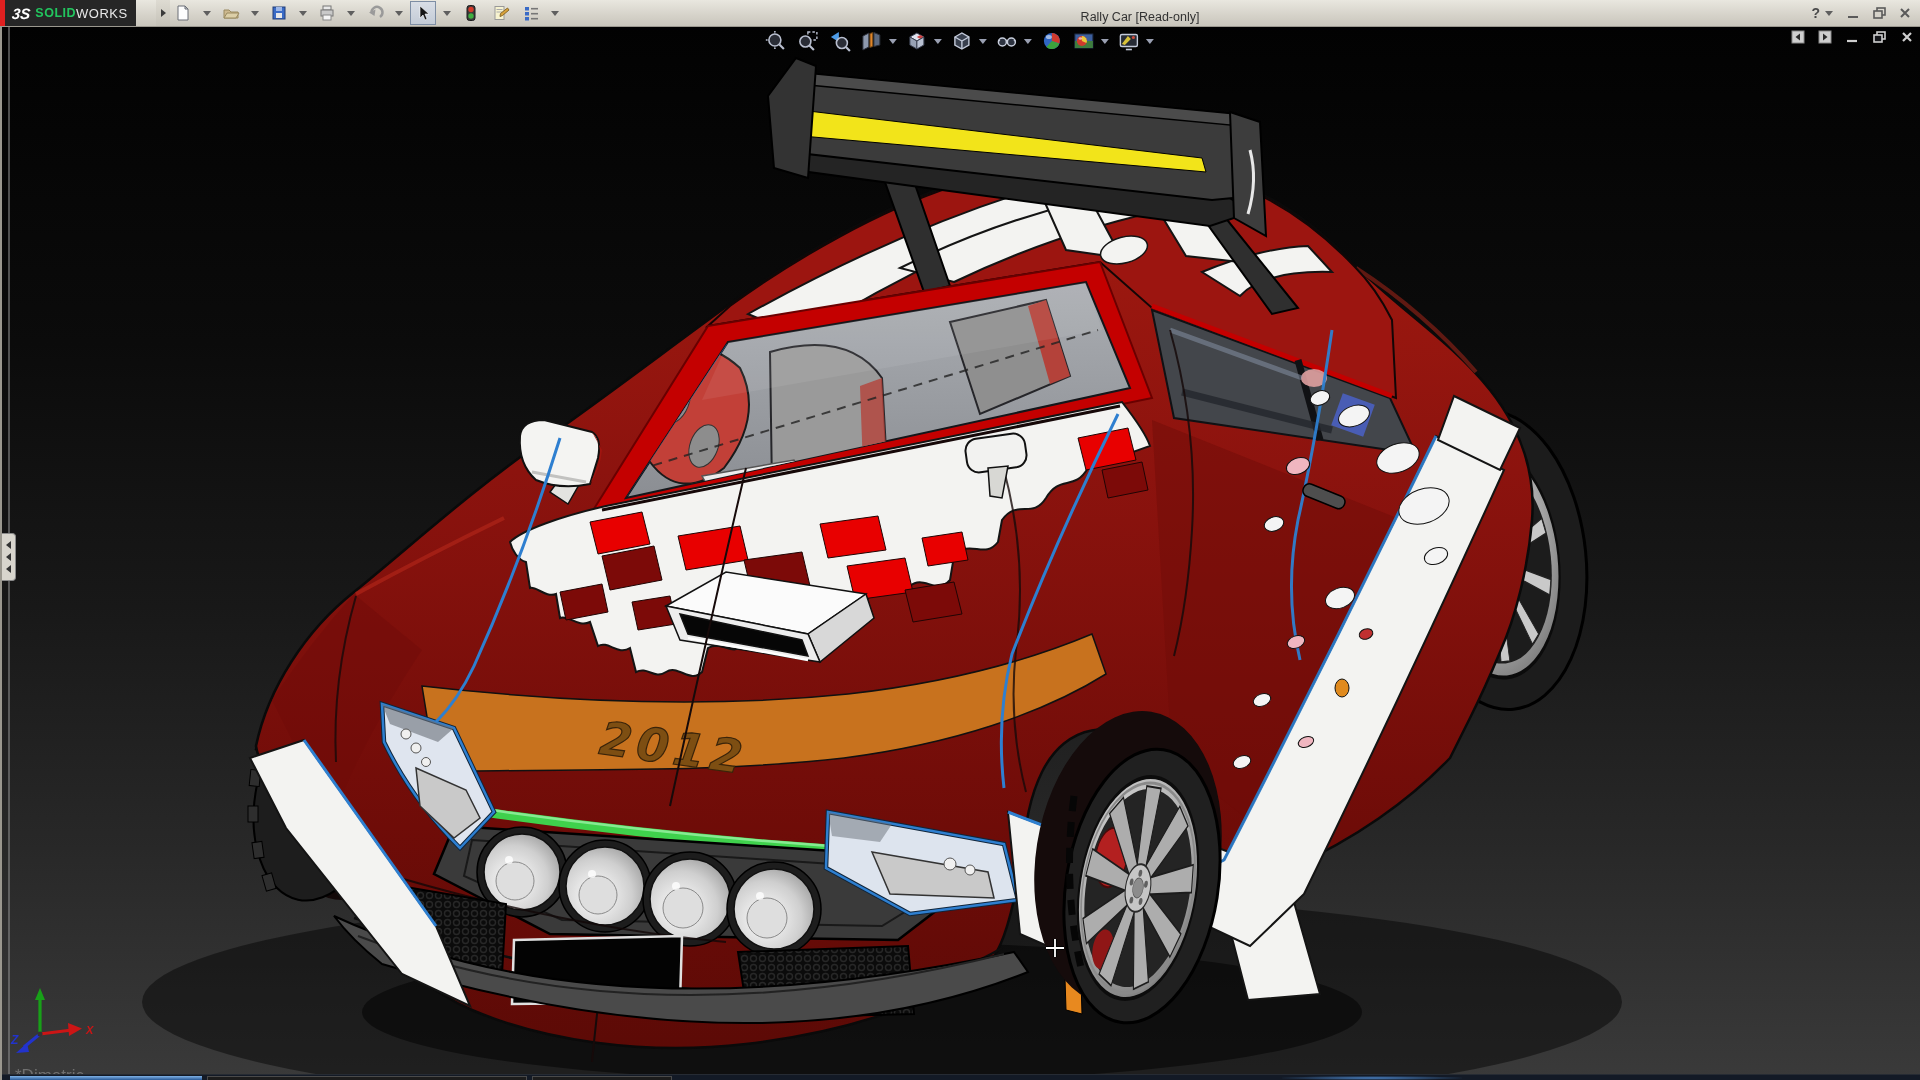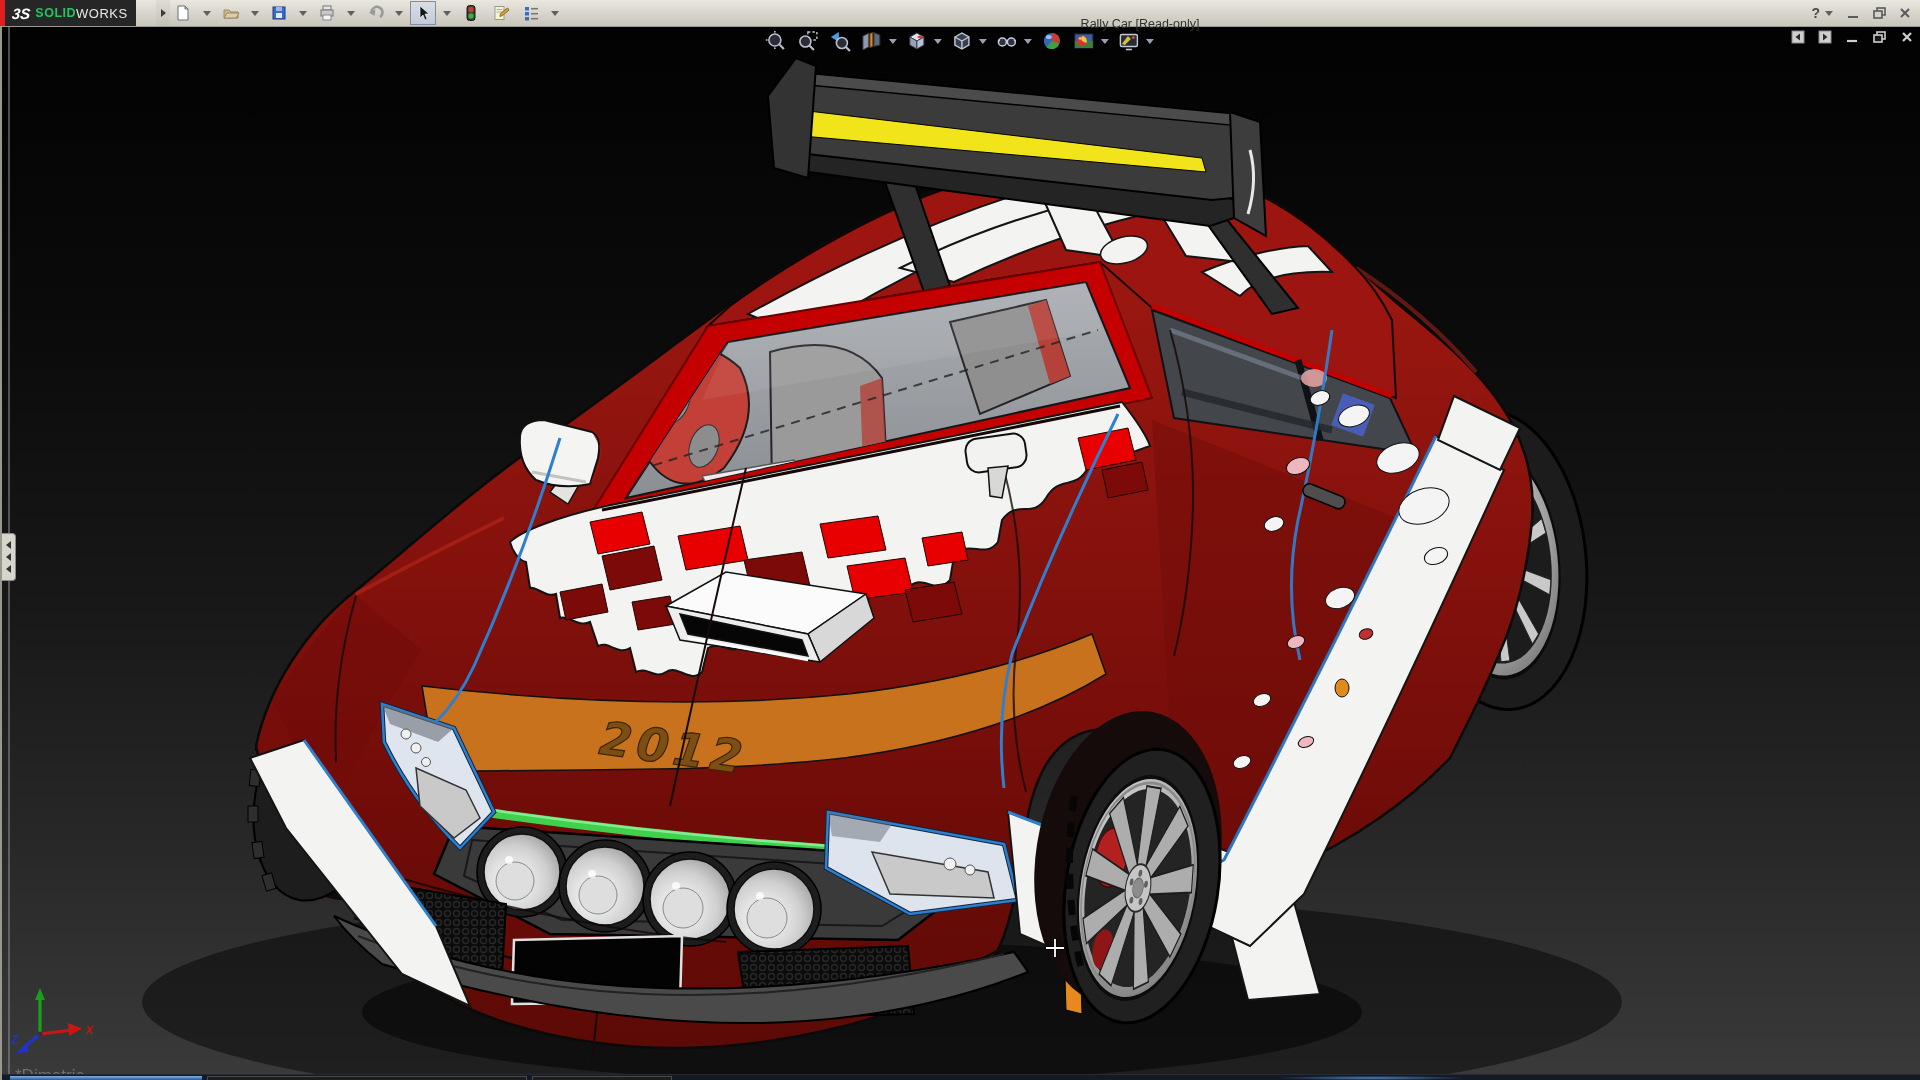--- a/index.html
+++ b/index.html
@@ -18,21 +18,21 @@
   .logo-light{color:#e8e8e8;font-weight:400;font-size:13px;letter-spacing:.5px;}
   .logo-arrow{width:14px;height:26px;background:linear-gradient(#dedbd2,#c5c2b8);
     display:flex;align-items:center;justify-content:center;}
   .logo-arrow i{width:0;height:0;border-top:4px solid transparent;border-bottom:4px solid transparent;
     border-left:5px solid #3a3a3a;}
   .menu-toolbar{position:absolute;left:170px;top:0;height:26px;display:flex;align-items:center;gap:4px;}
   .tb-btn{width:24px;height:22px;display:flex;align-items:center;justify-content:center;border:1px solid transparent;}
   .tb-btn.pressed{background:linear-gradient(#d9dee6,#c3cbd6);border:1px solid #7e8ea4;}
   .caret{width:0;height:0;border-left:4px solid transparent;border-right:4px solid transparent;
     border-top:5px solid #5f5f5f;margin:0 3px;}
-  .win-title{position:absolute;left:1140px;top:11px;transform:translateX(-50%);height:26px;line-height:26px;
+  .win-title{position:absolute;left:1140px;top:4px;transform:translateX(-50%);height:26px;line-height:26px;
     font-size:12.5px;color:#323232;white-space:nowrap;}
   .win-controls{position:absolute;right:6px;top:0;height:26px;display:flex;align-items:center;gap:8px;}
   .help-btn{display:flex;align-items:center;color:#4a4a4a;font-weight:bold;font-size:14px;}
   .wc{width:18px;height:18px;display:flex;align-items:center;justify-content:center;}
 
   
   .viewport{position:absolute;top:26px;left:0;width:1920px;height:1054px;overflow:hidden;
     background:linear-gradient(180deg,#020202 0%,#0b0b0b 30%,#181818 55%,#282828 78%,#3a3a3a 100%);
     border-left:2px solid #9a978e;}
   .panel-edge{position:absolute;left:6px;top:0;width:2px;height:100%;background:#8a8a8a;opacity:.55;}

